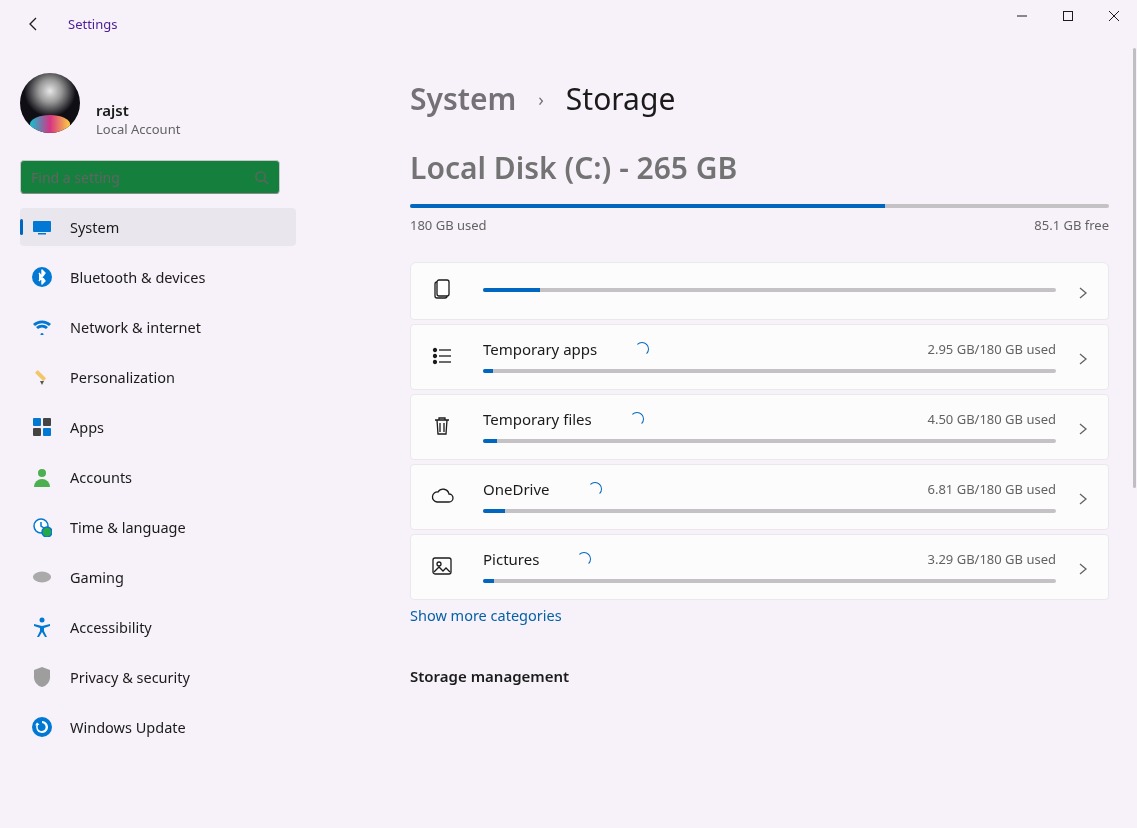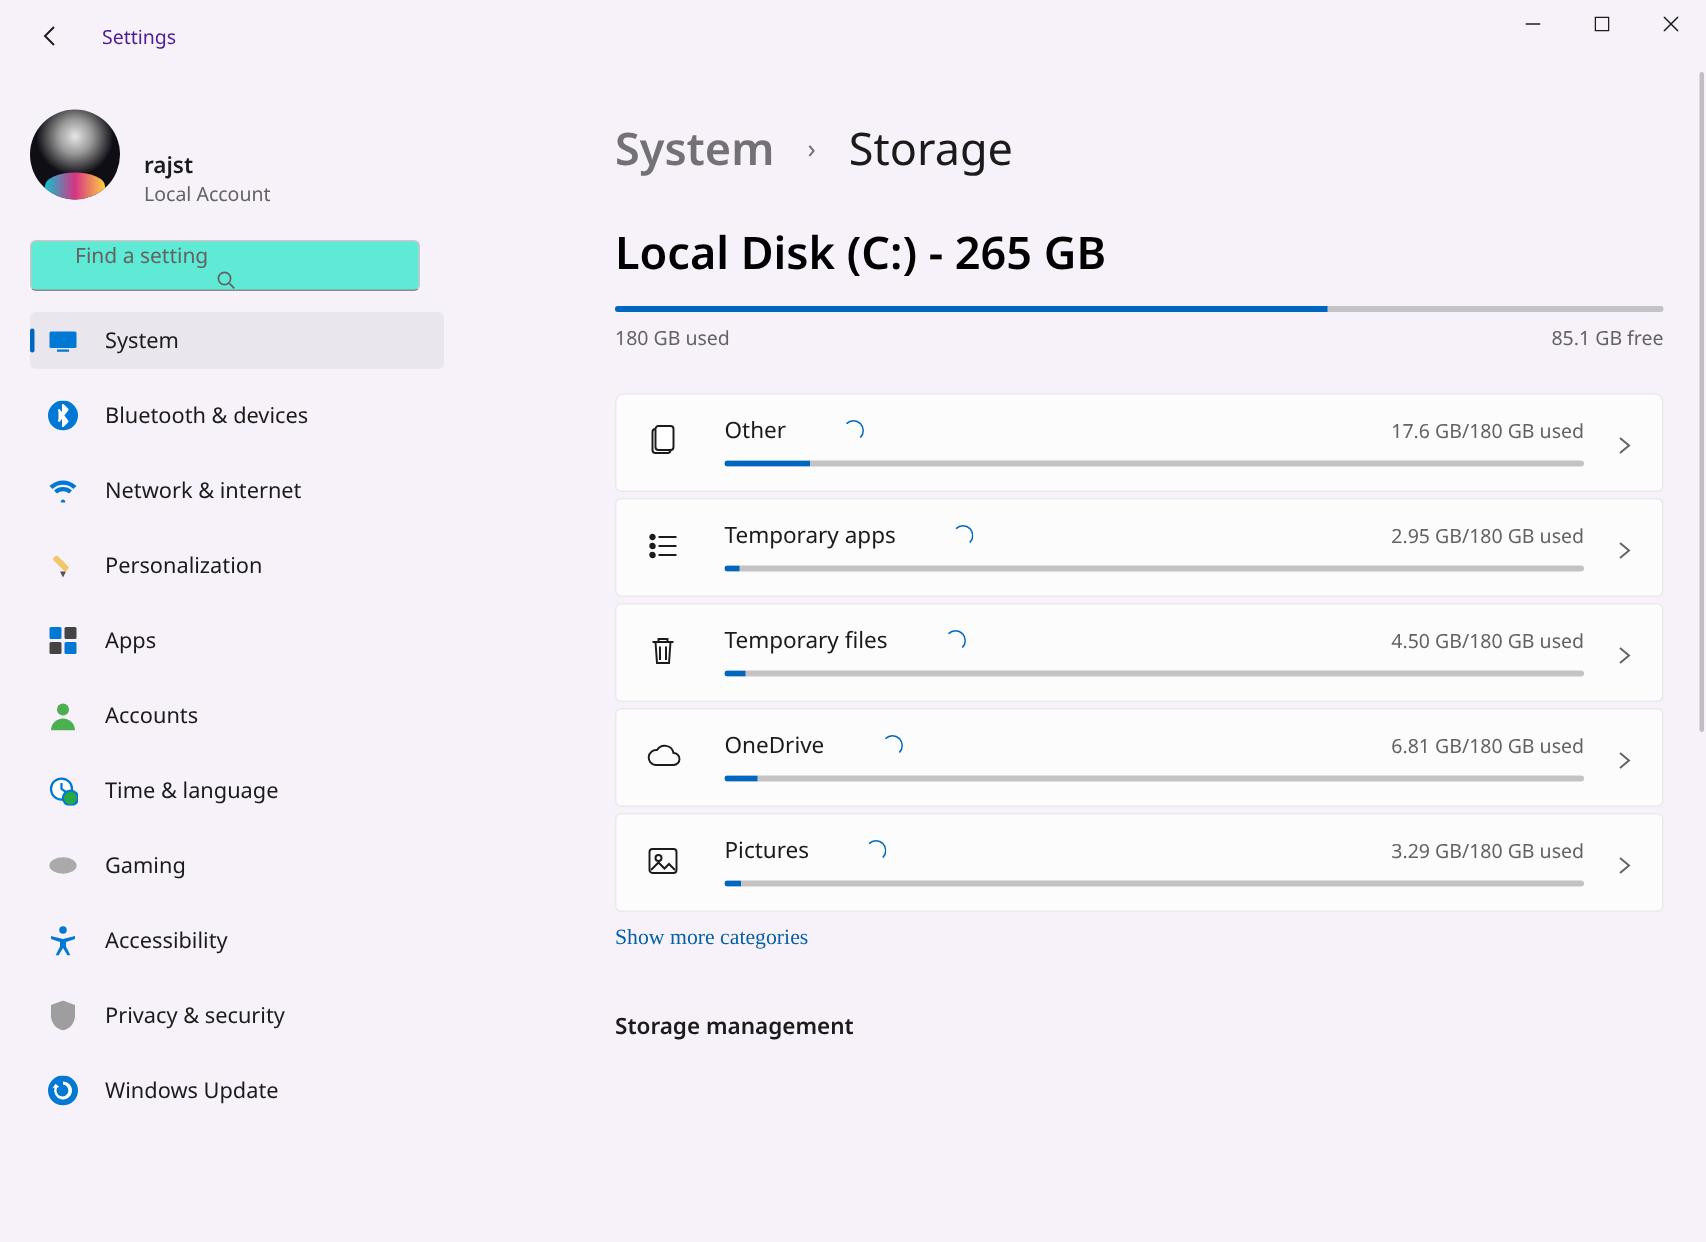--- a/index.html
+++ b/index.html
@@ -23,21 +23,21 @@
 
 .profile { display:flex; align-items:center; padding: 0 20px 22px 20px; }
 .avatar { width:60px; height:60px; border-radius:50%; background: radial-gradient(circle at 50% 30%, #e8e6e8 0%, #999 22%, #0e0e14 50%); position:relative; overflow:hidden;}
 .avatar::after{ content:""; position:absolute; left:10px; bottom:0; right:10px; height:18px; border-radius:50% 50% 0 0; background: linear-gradient(90deg,#10c2d0,#d63384,#ffcf40);}
 .profile-text { margin-left:16px;}
 .profile-name { font-size:15px; font-weight:600; color:#1b1b1b;margin-top:32px;}
 .profile-sub { font-size:13px; color:#636363;}
 
 
 .search-wrap { padding: 0 20px 14px 20px; }
-.search { display:flex; align-items:center; height:34px; border:1px solid #c8c6c9; background:#5eead4; border-radius:4px; padding:0 10px; border-bottom:1.5px solid #8a8a8a;flex-direction:column;}
+.search { display:flex; align-items:center; height:34px; border:1px solid #c8c6c9; background:#15803d; border-radius:4px; padding:0 10px; border-bottom:1.5px solid #8a8a8a;}
 .search input { flex:1; border:none; outline:none; background:transparent; font-size:14px; color:#1b1b1b;}
 .search input::placeholder{ color:#636363;}
 .search svg { width:15px; height:15px; stroke:#636363; fill:none; stroke-width:1.4;}
 
 
 .nav { padding: 0 4px 0 20px; }
 .nav-item { display:flex; align-items:center; height:38px; padding: 0 12px; border-radius:4px; font-size:14.5px; color:#1b1b1b; cursor:pointer; margin-bottom:12px; position:relative;}
 .nav-item .ico { width:20px; height:20px; margin-right:18px; display:flex; align-items:center; justify-content:center; flex-shrink:0;}
 .nav-item.active { background:#eae6ed;}
 .nav-item.active::before { content:""; position:absolute; left:0; top:50%; transform:translateY(-50%); width:3px; height:16px; background:#0067C0; border-radius:2px;}
@@ -56,42 +56,42 @@
 .i-priv path{fill:#9e9e9e;}
 .i-upd circle{fill:#0078D4;} .i-upd path{fill:#fff;}
 
 
 .breadcrumb { display:flex; align-items:baseline; margin-bottom:28px;}
 .bc-parent { font-size:30px; font-weight:600; color:#737176; cursor:pointer;}
 .bc-sep { margin:0 22px; color:#737176; font-size:18px; align-self:center;}
 .bc-current { font-size:30px; font-weight:400; color:#1b1b1b;}
 
 
-.disk-title { font-size:30px; font-weight:600; color:#000000; margin-bottom:16px;}
+.disk-title { font-size:30px; font-weight:600; color:#737373; margin-bottom:16px;}
 .disk-bar { height:4px; background:#c4c2c5; border-radius:2px; overflow:hidden; margin-bottom:8px;}
 .disk-bar .fill { height:100%; background:#0067C0;}
 .disk-labels { display:flex; justify-content:space-between; font-size:13px; color:#636363; margin-bottom:28px;}
 
 
 .card { background:#fdfcfd; border:1px solid #eae8eb; border-radius:4px; padding:14px 18px 16px 18px; margin-bottom:4px; display:flex; align-items:center; cursor:pointer;}
 .card:first-of-type{ border-top-left-radius:6px; border-top-right-radius:6px;}
 .card-ico { width:26px; height:26px; margin-right:28px; display:flex; align-items:center; justify-content:center; flex-shrink:0;}
 .card-ico svg { stroke:#1b1b1b; fill:none; stroke-width:1.3;}
 .card-body { flex:1; }
 .card-row1 { display:flex; align-items:center; justify-content:space-between; margin-bottom:10px;}
 .card-name { font-size:15px; color:#1b1b1b; display:flex; align-items:center;}
 .spinner { width:14px; height:14px; border:1.6px solid transparent; border-top-color:#0067C0; border-right-color:#0067C0; border-radius:50%; margin-left:38px; animation:spin 0.9s linear infinite;}
 @keyframes spin { to { transform:rotate(360deg);} }
 .card-usage { font-size:13px; color:#636363;}
 .card-bar { height:4px; background:#c4c2c5; border-radius:2px; overflow:hidden;}
 .card-bar .fill { height:100%; background:#0067C0;}
 .card-chev { margin-left:20px; width:14px; height:14px;}
 .card-chev svg{ stroke:#636363; fill:none; stroke-width:1.3;}
 
-.link { color:#0560A6; font-size:14.5px; cursor:pointer; display:inline-block;font-family:Liberation Serif, serif;}
+.link { color:#0560A6; font-size:14.5px; cursor:pointer; display:inline-block;}
 
 .section-heading { font-size:15px; font-weight:600; color:#1b1b1b; margin-top:40px; margin-bottom:10px;}
 
 
 .scrollbar-indicator { position:absolute; right:1px; top:48px; width:3px; height:440px; background:#c0bec2; border-radius:2px;}
 </style>
 </head>
 <body>
 
 <div class="titlebar">
@@ -263,27 +263,20 @@
 
     <div id="cards">
           <div class="card">
             <div class="card-ico">
               <svg width="22" height="22" viewBox="0 0 22 22">
                 <rect x="4" y="3" width="12" height="16" rx="2"></rect>
                 <rect x="6" y="1" width="12" height="16" rx="2" fill="#fff"></rect>
               </svg>
             </div>
             <div class="card-body">
-              <div class="card-row1">
-                <span class="card-name">
-                  <span>Other</span>
-                  <span class="spinner"></span>
-                </span>
-                <span class="card-usage">17.6 GB/180 GB used</span>
-              </div>
               <div class="card-bar">
                 <div class="fill" style="width:10%"></div>
               </div>
             </div>
             <div class="card-chev"><svg viewBox="0 0 14 14">
                 <path d="M4 2 L10 7 L4 12"></path>
               </svg></div>
           </div>
           <div class="card">
             <div class="card-ico">

